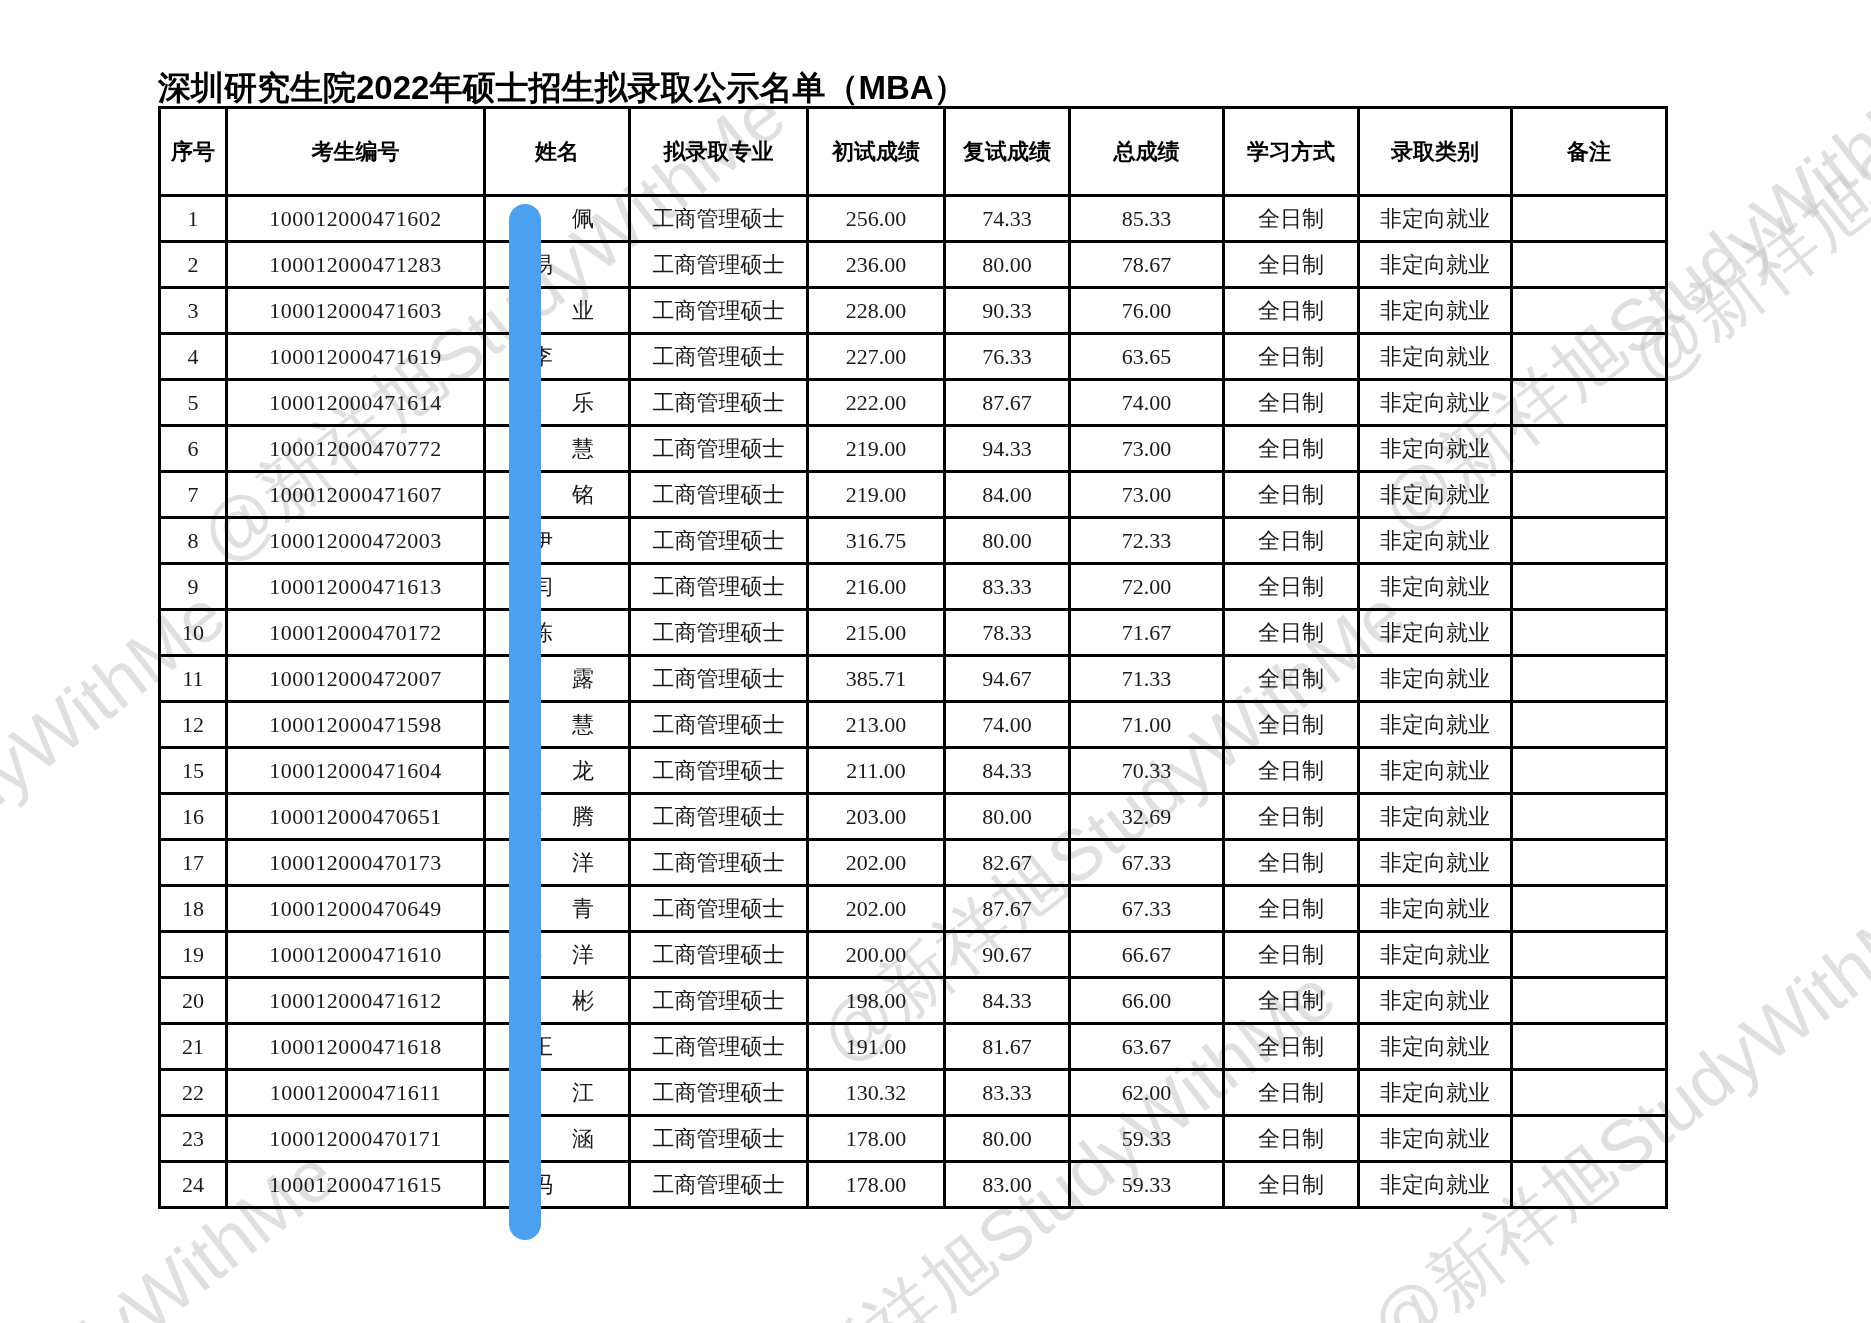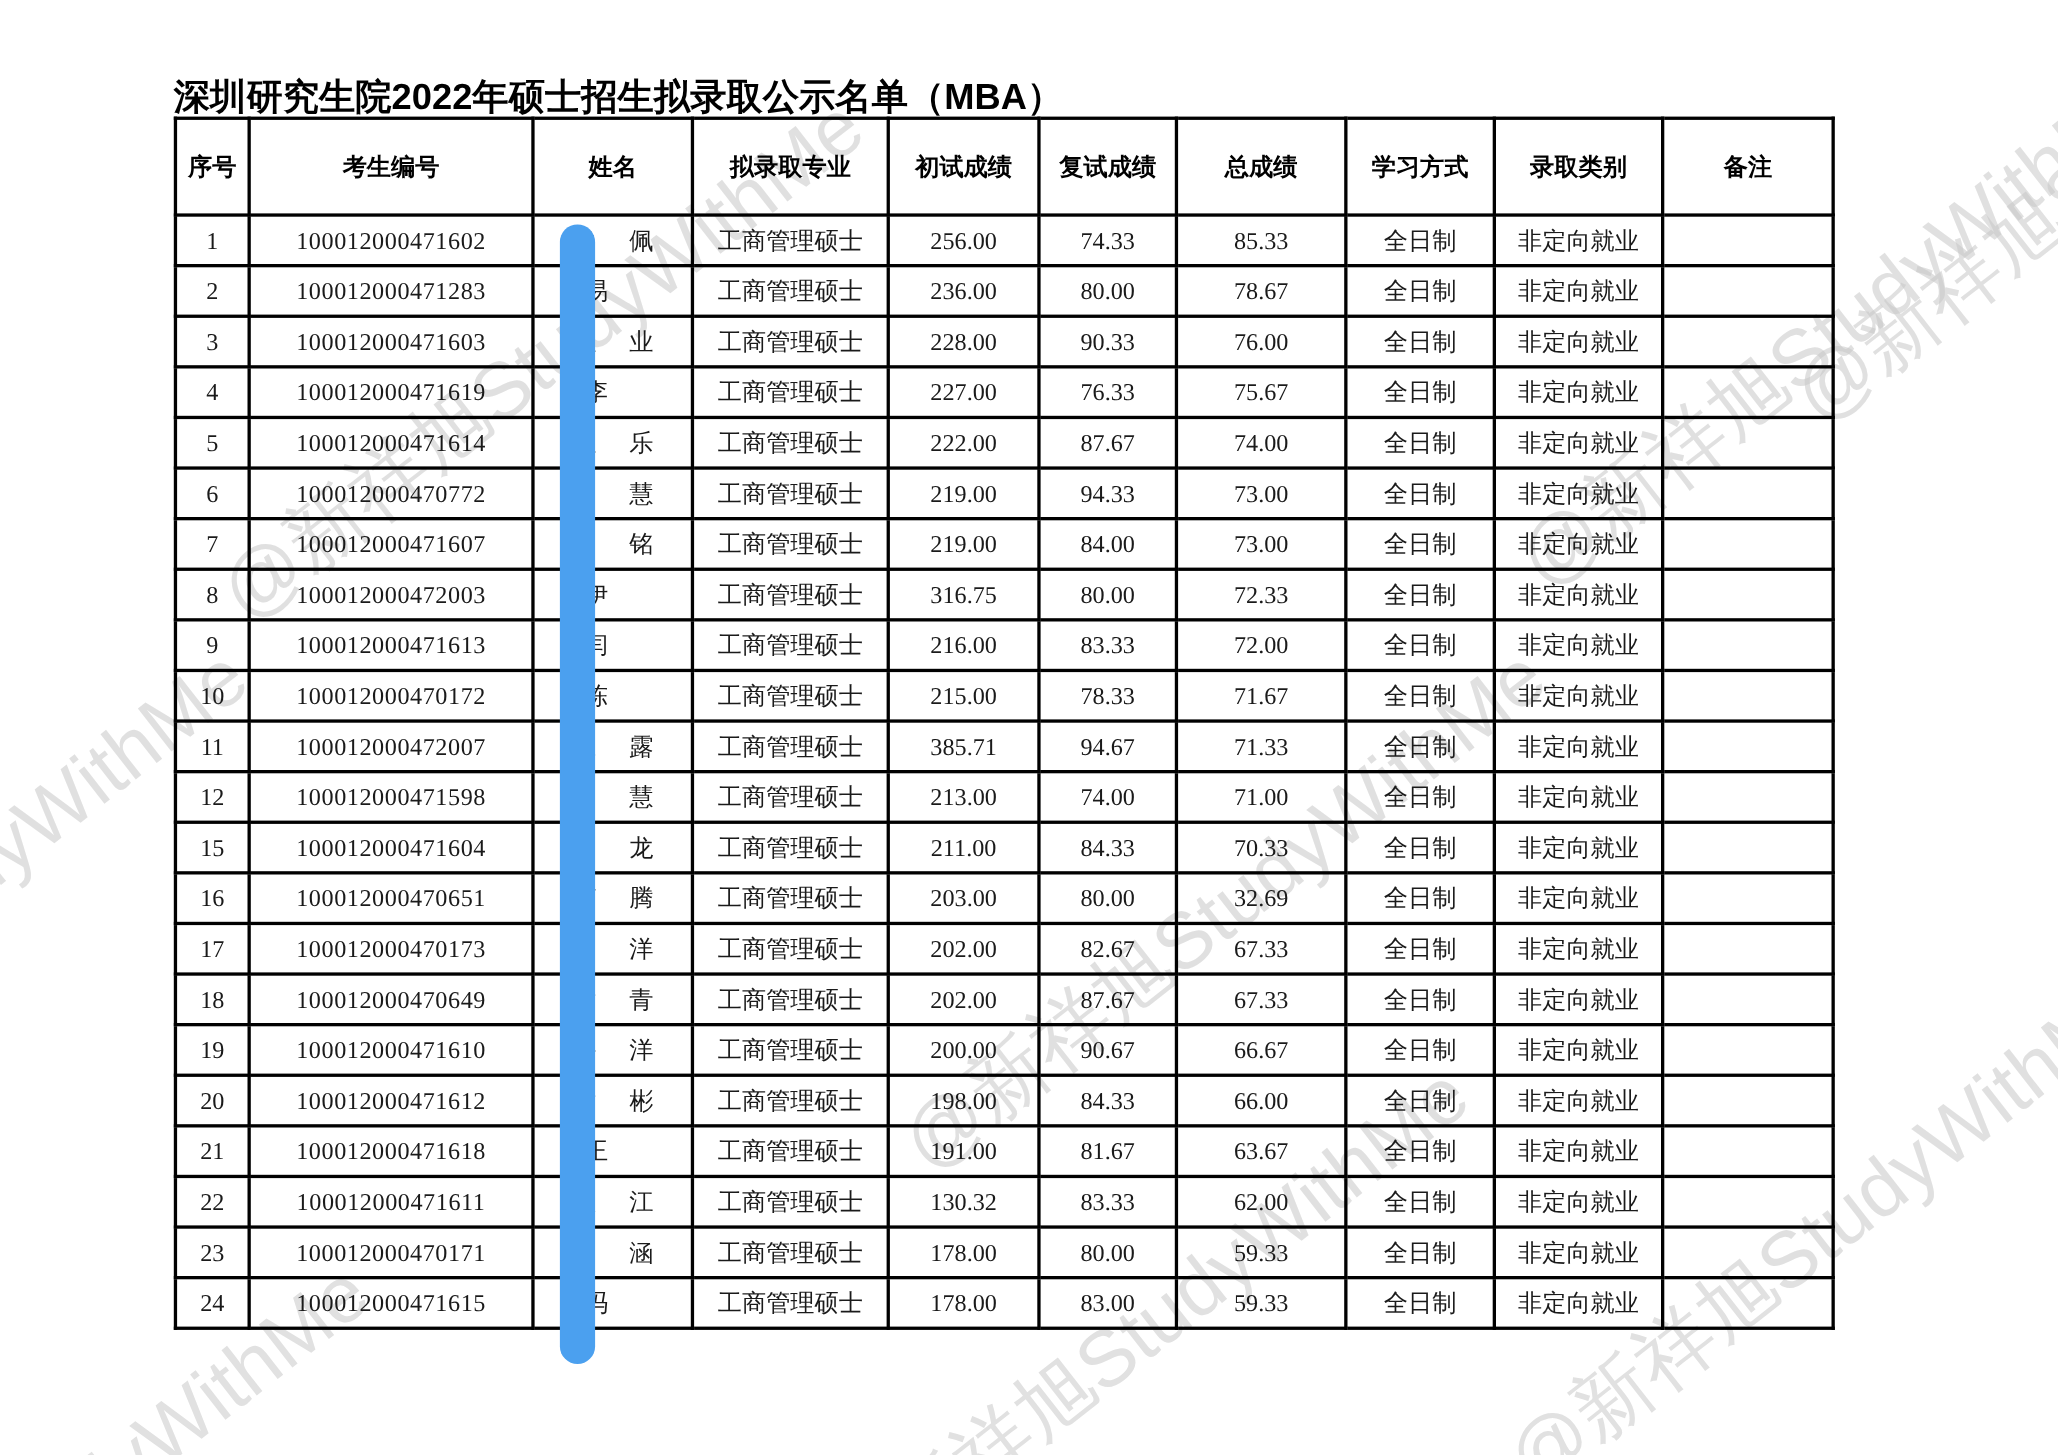--- a/index.html
+++ b/index.html
@@ -167,21 +167,21 @@
       <td>非定向就业</td>
       <td></td>
     </tr>
         <tr>
       <td>4</td>
       <td class="c-id">100012000471619</td>
       <td class="c-name"><span>李</span><span class="name-gap"></span><span></span></td>
       <td>工商管理硕士</td>
       <td>227.00</td>
       <td>76.33</td>
-      <td>75.67</td>
+      <td>63.65</td>
       <td>全日制</td>
       <td>非定向就业</td>
       <td></td>
     </tr>
         <tr>
       <td>5</td>
       <td class="c-id">100012000471614</td>
       <td class="c-name"><span>伍</span><span class="name-gap"></span><span>乐</span></td>
       <td>工商管理硕士</td>
       <td>222.00</td>

